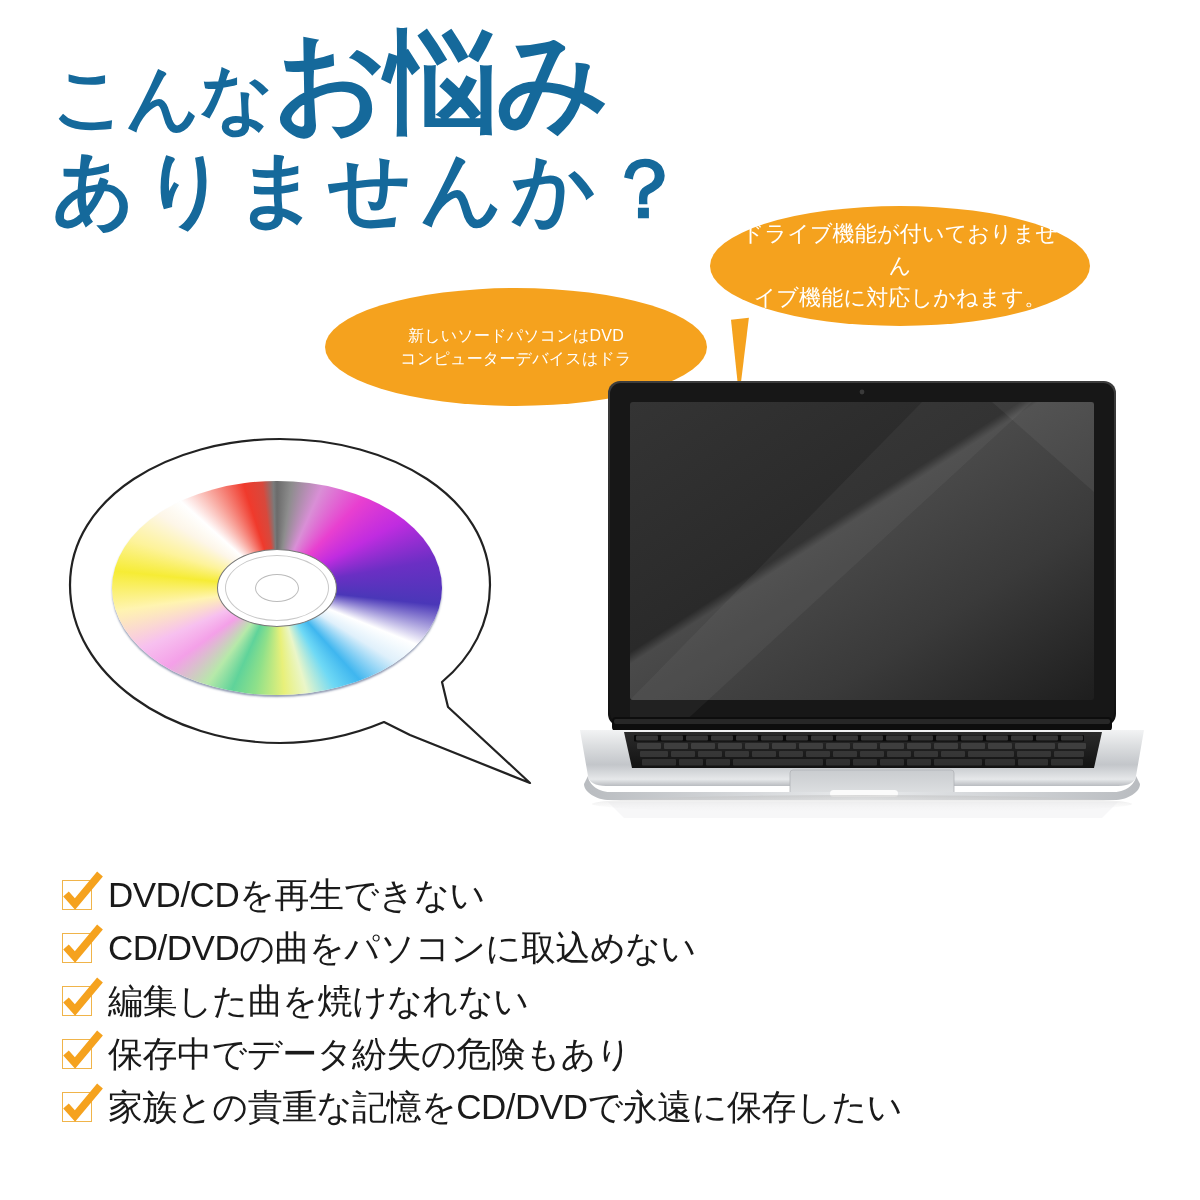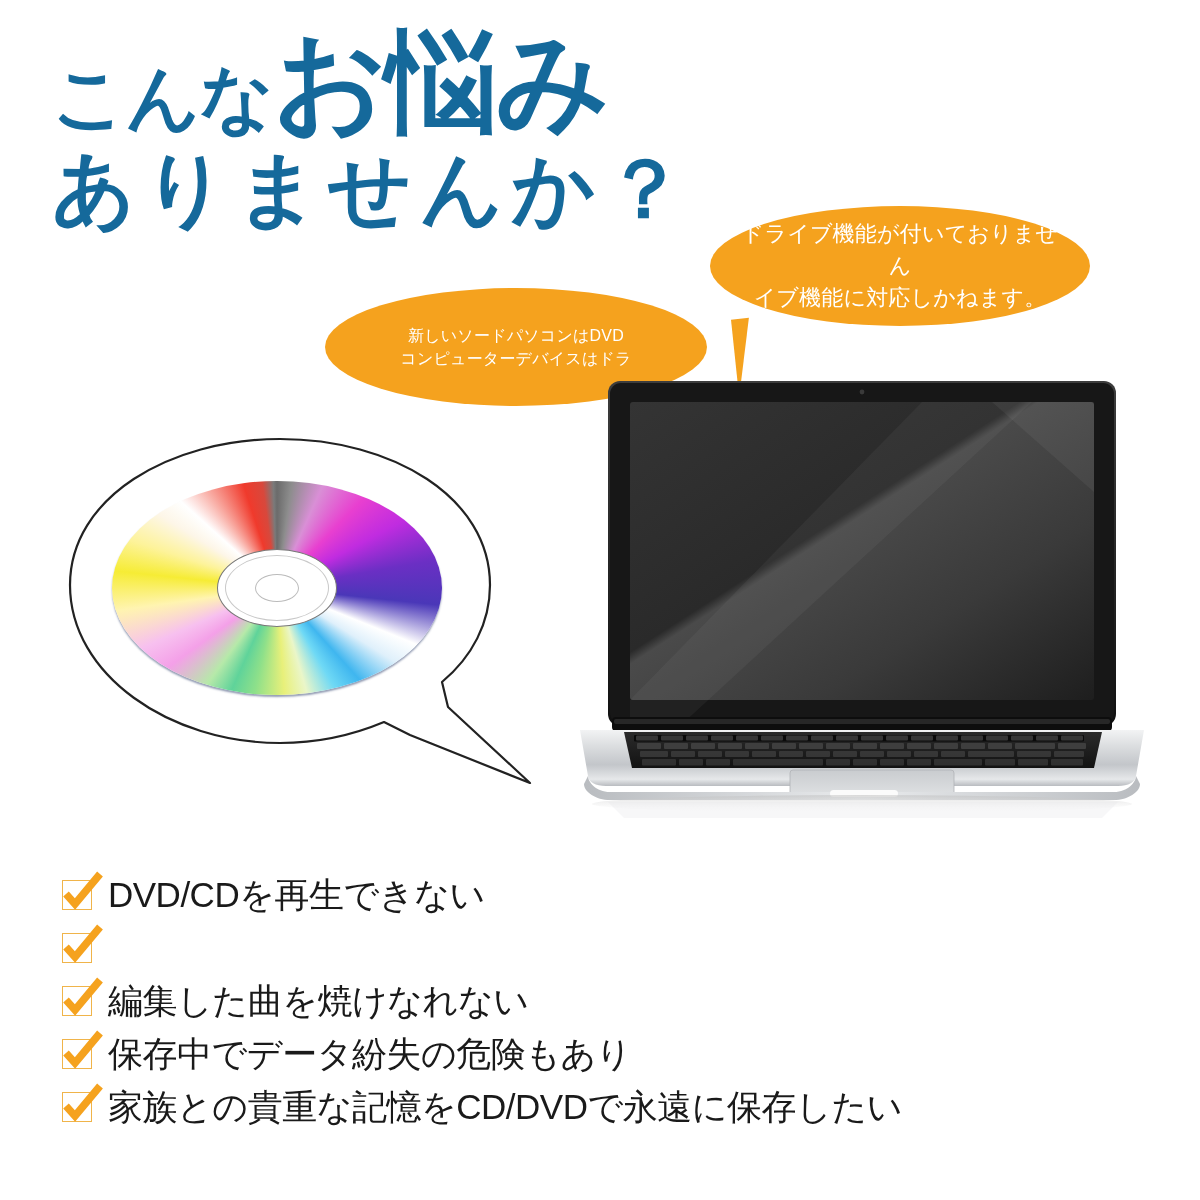--- a/index.html
+++ b/index.html
@@ -457,20 +457,21 @@
       <span class="check-label">DVD/CDを再生できない</span>
     </div>
 
 
     <div class="check-row">
       <span class="check-box">
         <svg viewBox="0 0 44 44" xmlns="http://www.w3.org/2000/svg">
           <path d="M 6 22 L 15 32 L 40 2" fill="none" stroke="#F5A21E" stroke-width="7.5" stroke-linecap="butt" stroke-linejoin="miter"></path>
         </svg>
       </span>
+      <span class="check-label">CD/DVDの曲をパソコンに取込めない</span>
     </div>
 
     <div class="check-row">
       <span class="check-box">
         <svg viewBox="0 0 44 44" xmlns="http://www.w3.org/2000/svg">
           <path d="M 6 22 L 15 32 L 40 2" fill="none" stroke="#F5A21E" stroke-width="7.5" stroke-linecap="butt" stroke-linejoin="miter"></path>
         </svg>
       </span>
       <span class="check-label">編集した曲を焼けなれない</span>
     </div>

